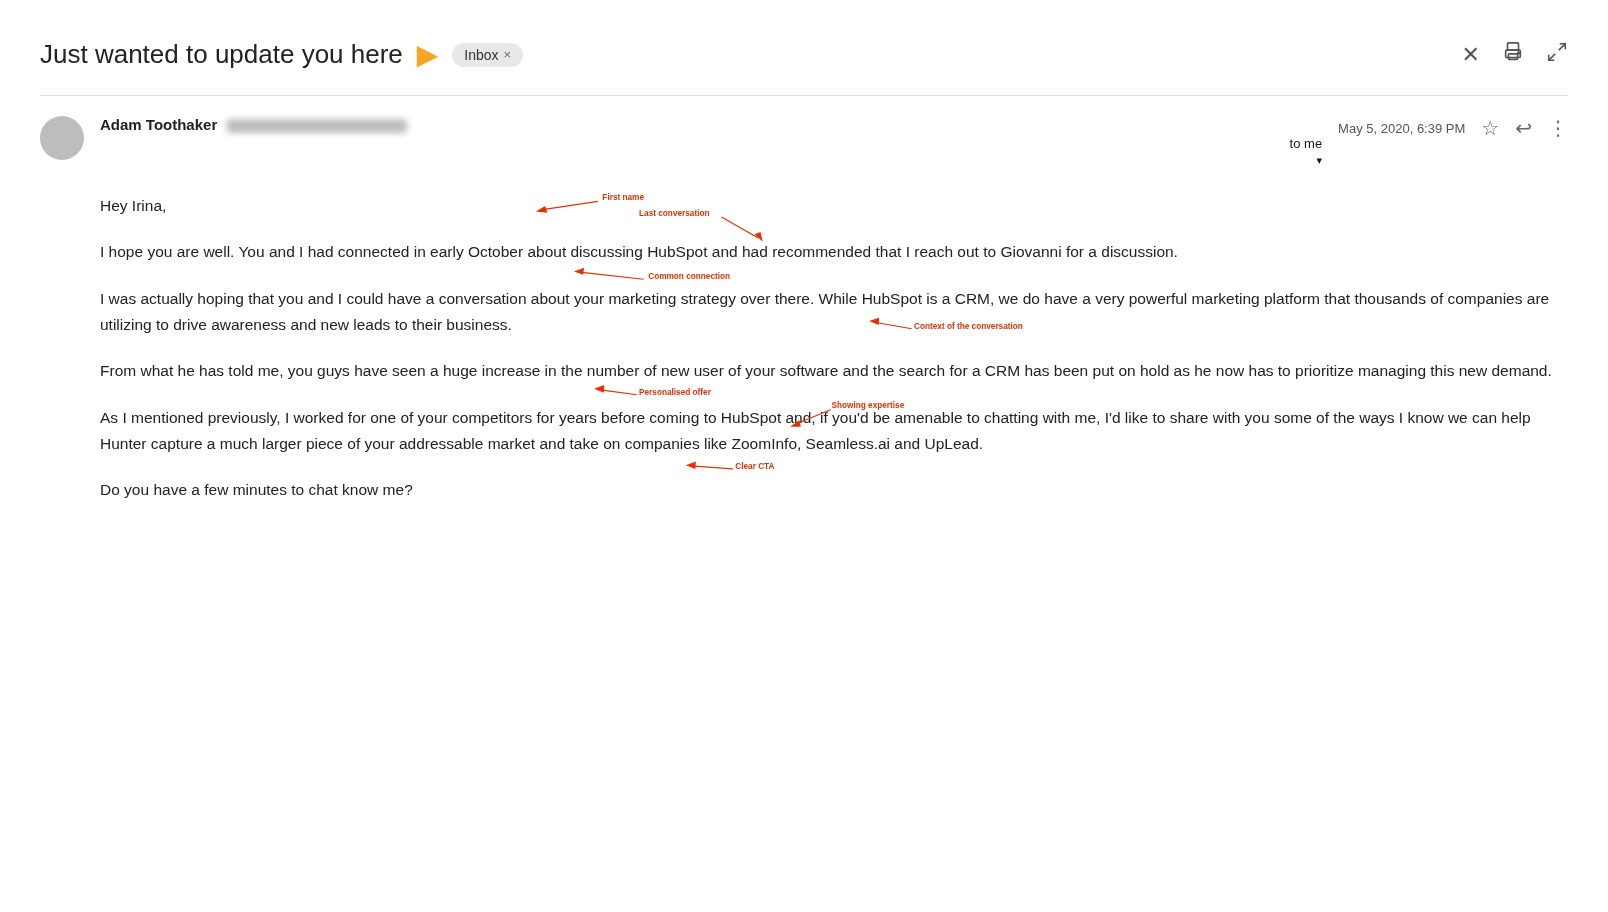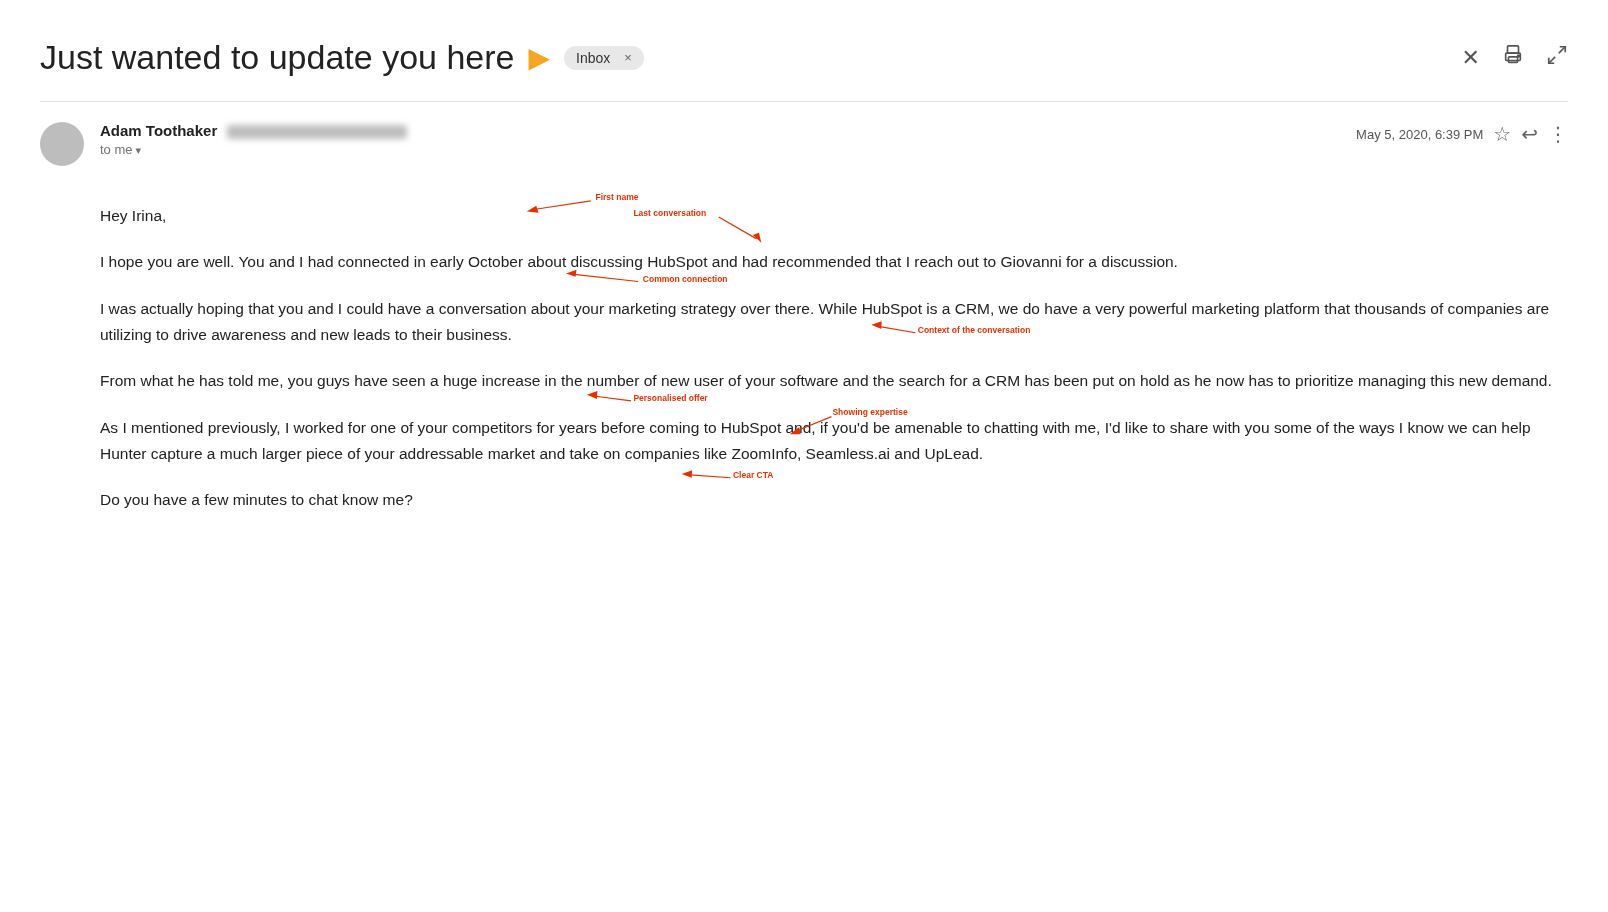--- a/index.html
+++ b/index.html
@@ -24,37 +24,37 @@
       justify-content: space-between;
       padding: 18px 0 24px 0;
       border-bottom: 1px solid #e0e0e0;
     }
     .email-header-left {
       display: flex;
       align-items: center;
       gap: 14px;
     }
     .email-subject {
-      font-size: 34px;
+      font-size: 26px;
       font-weight: 400;
       color: #222;
     }
     .email-arrow-icon {
       color: #f5a623;
       font-size: 28px;
     }
     .inbox-badge {
       background: #e8e8e8;
       border-radius: 14px;
       padding: 4px 12px;
       font-size: 14px;
       color: #333;
       display: flex;
       align-items: center;
-      gap: 14px;
+      gap: 5px;
     }
     .inbox-badge-x {
       cursor: pointer;
       color: #666;
       font-size: 13px;
     }
     .email-header-right {
       display: flex;
       align-items: center;
       gap: 22px;
@@ -96,34 +96,35 @@
       display: inline-block;
       width: 180px;
       height: 14px;
       background: #bdbdbd;
       border-radius: 3px;
       filter: blur(3px);
       vertical-align: middle;
     }
     .to-me {
       font-size: 13px;
-      color: #737373;
+      color: #0f172a;
       margin-top: 3px;
       display: flex;
       align-items: flex-end;
       gap: 3px;
       cursor: pointer;
+      flex-direction: column;
     }
     .to-me-chevron {
       font-size: 11px;
     }
     .sender-meta-right {
       display: flex;
       align-items: center;
-      gap: 10px;
+      gap: 16px;
       justify-content: space-between;
     }
     .sender-date {
       font-size: 13px;
       color: #555;
       white-space: nowrap;
     }
     .meta-icon {
       font-size: 20px;
       color: #666;
@@ -134,21 +135,20 @@
     .email-body {
       padding: 10px 0 0 60px;
       font-size: 15.5px;
       line-height: 1.7;
       color: #222;
       position: relative;
     }
 
     .body-paragraph {
       margin-bottom: 20px;
-      margin-top: 11px;
     }
 
     
     .arrows-overlay {
       position: absolute;
       top: 0;
       left: 0;
       width: 100%;
       height: 100%;
       pointer-events: none;

